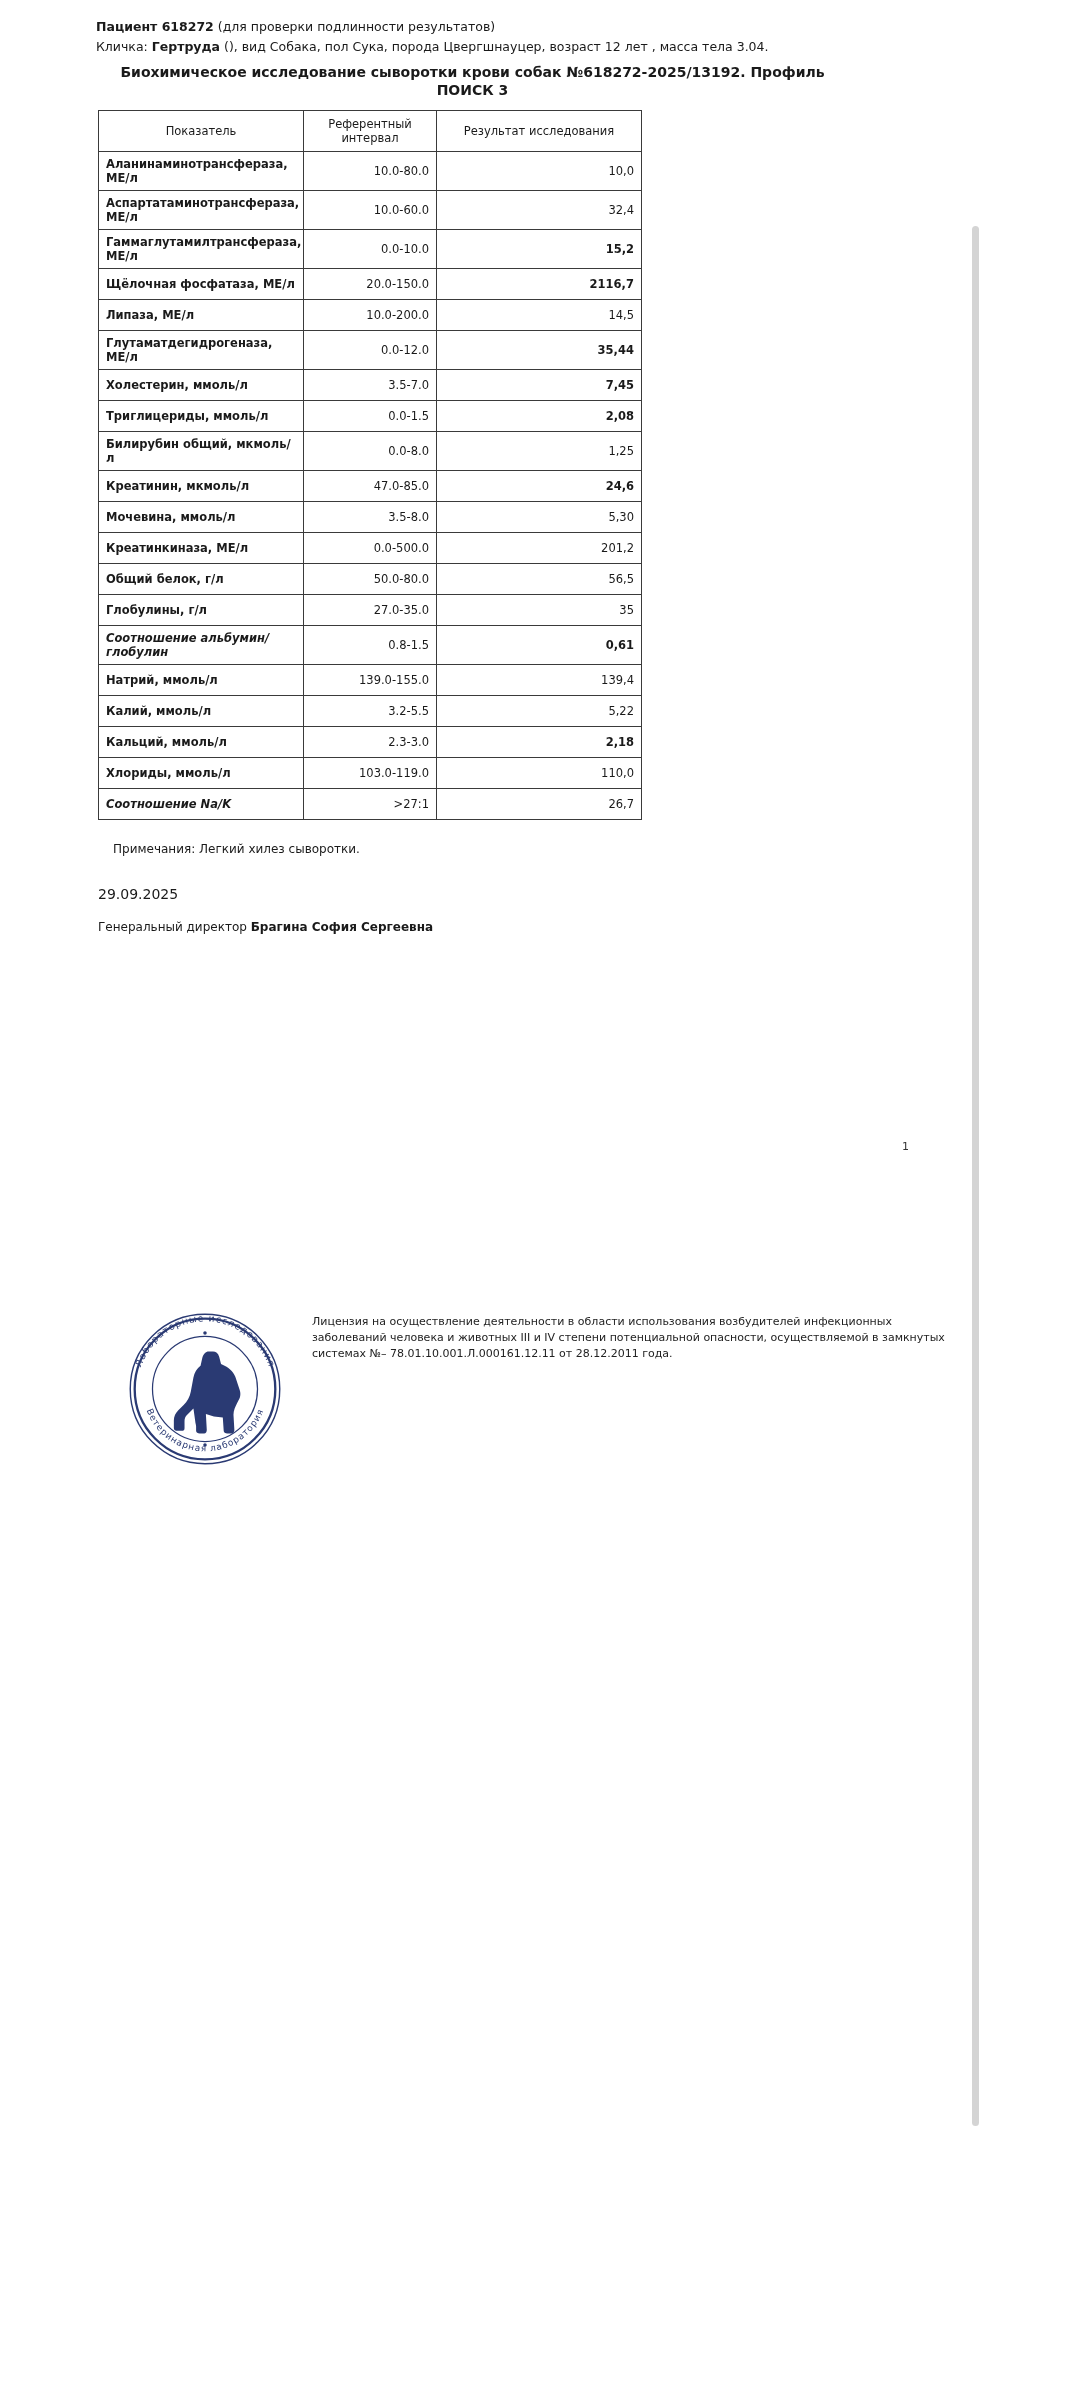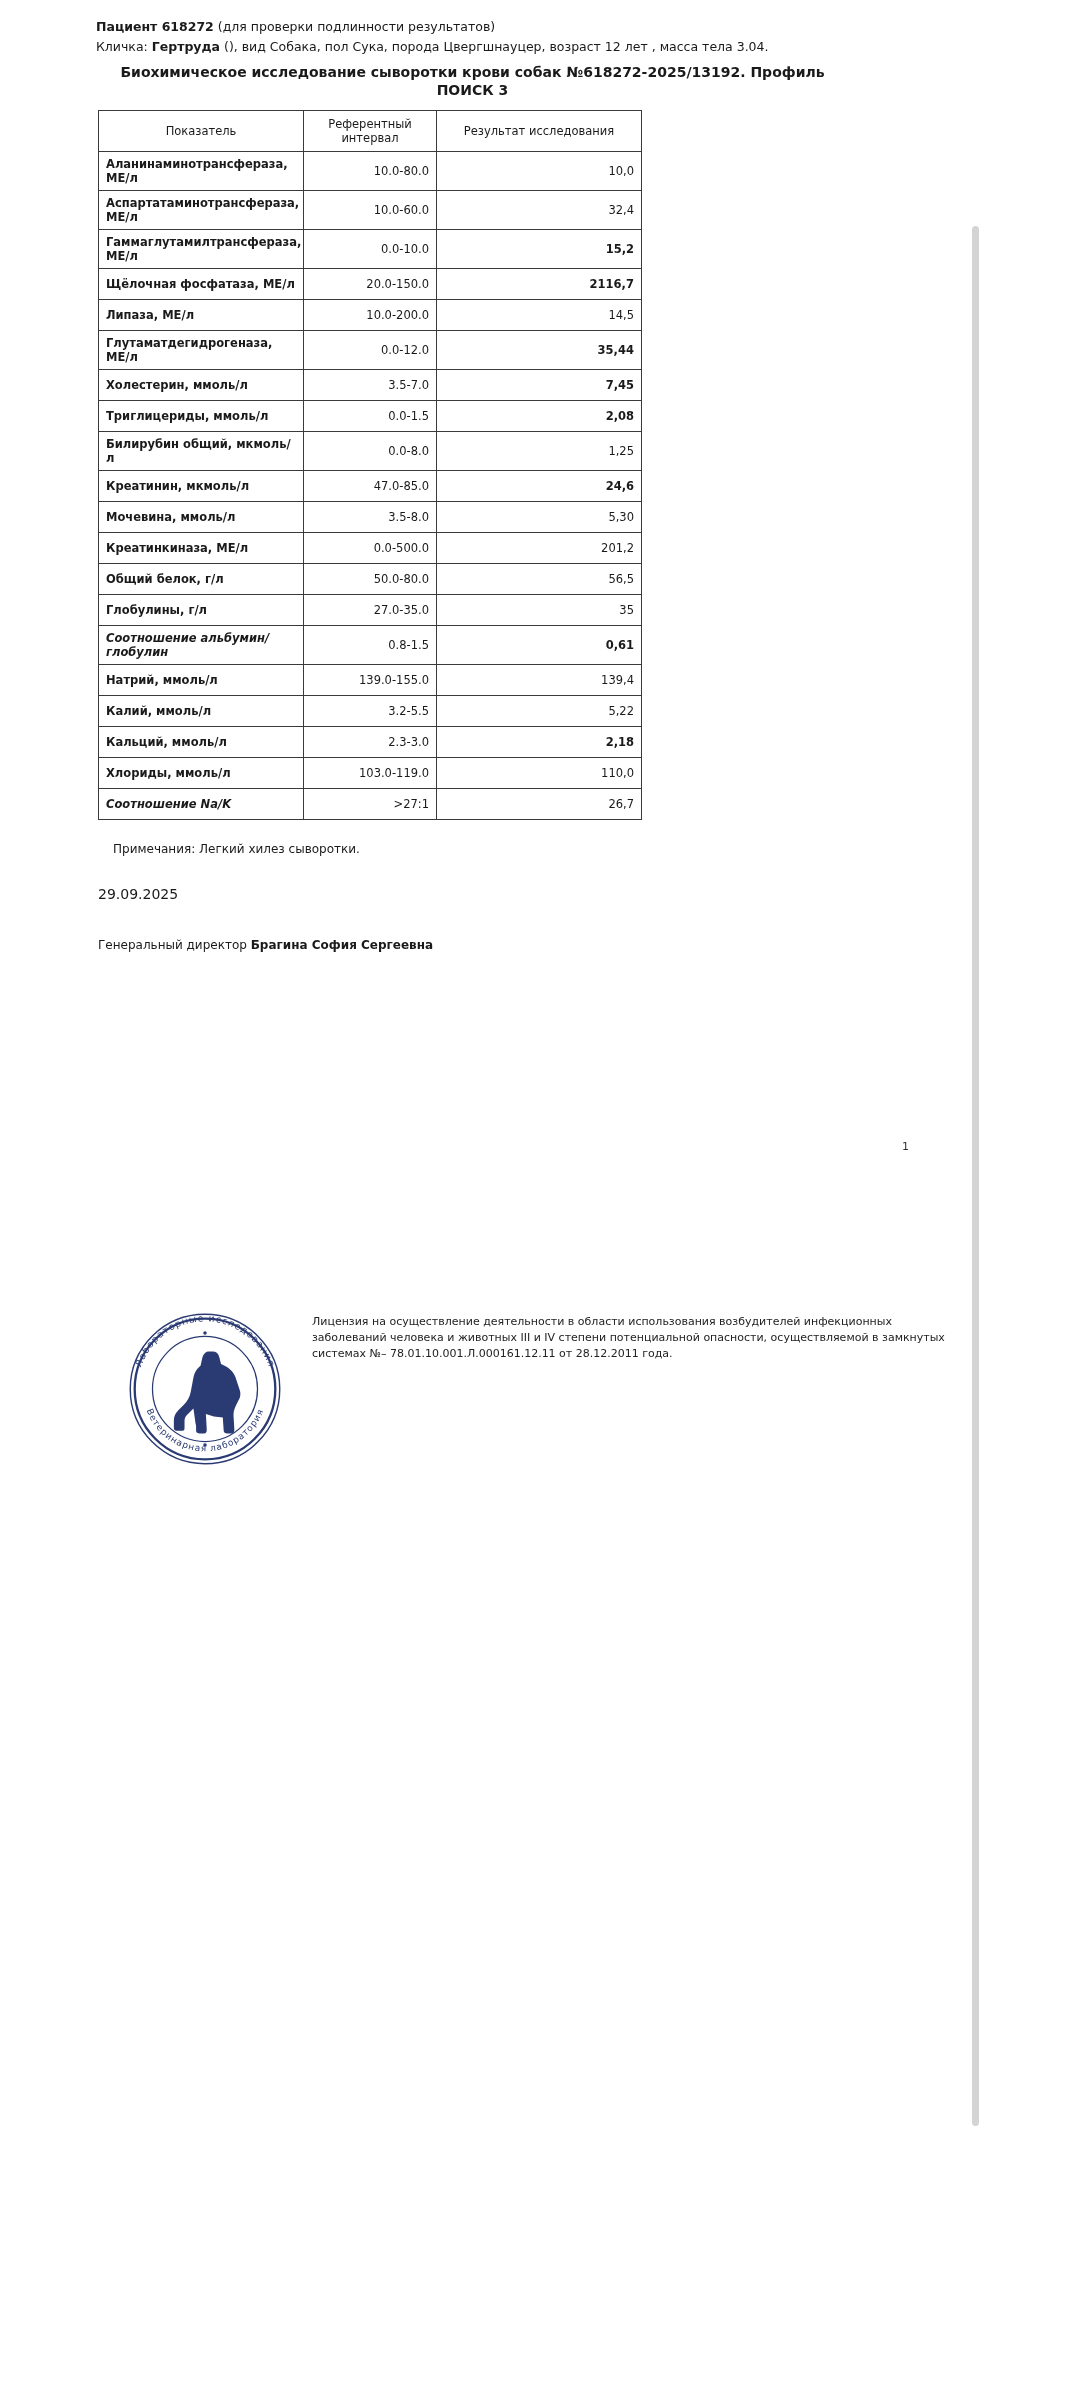--- a/index.html
+++ b/index.html
@@ -93,21 +93,21 @@
   .notes {
     margin: 22px 0 0 2px;
     font-size: 12px;
   }
   .notes b { font-weight: normal; margin-left: 15px; }
   .date {
     margin: 30px 0 0 2px;
     font-size: 14px;
   }
   .director {
-    margin: 36px 0 0 2px;
+    margin: 18px 0 0 2px;
     font-size: 12px;
   }
   .director b { font-weight: bold; }
 
   .page-number {
     position: absolute;
     right: 72px;
     top: 1140px;
     font-size: 11px;
     color: #333;

